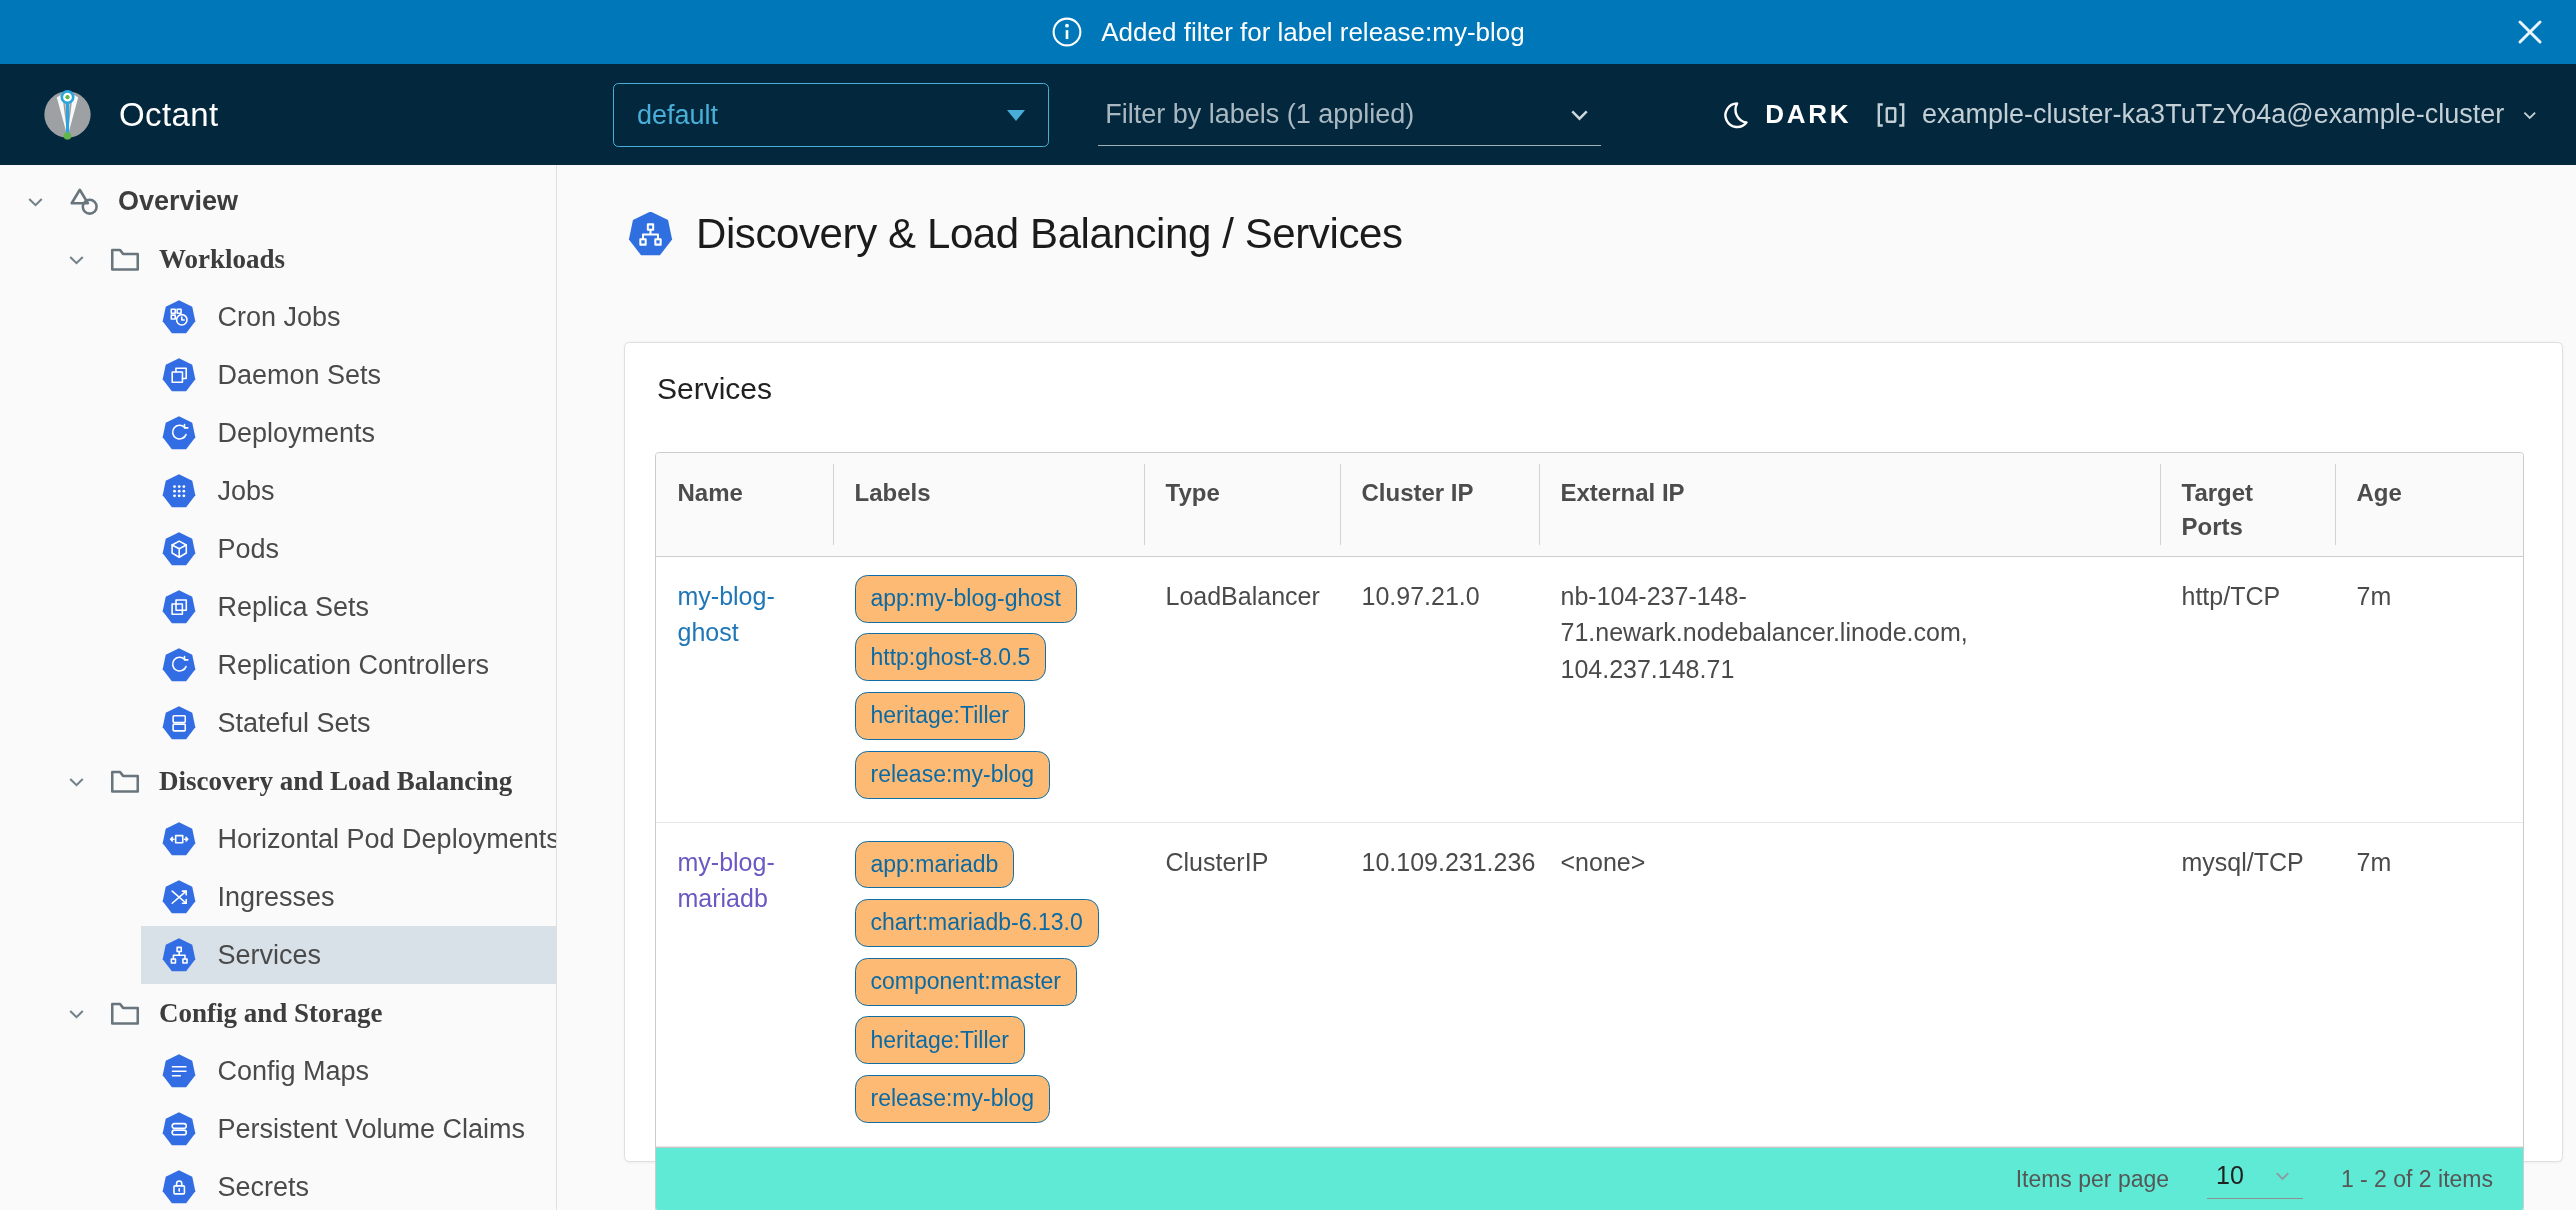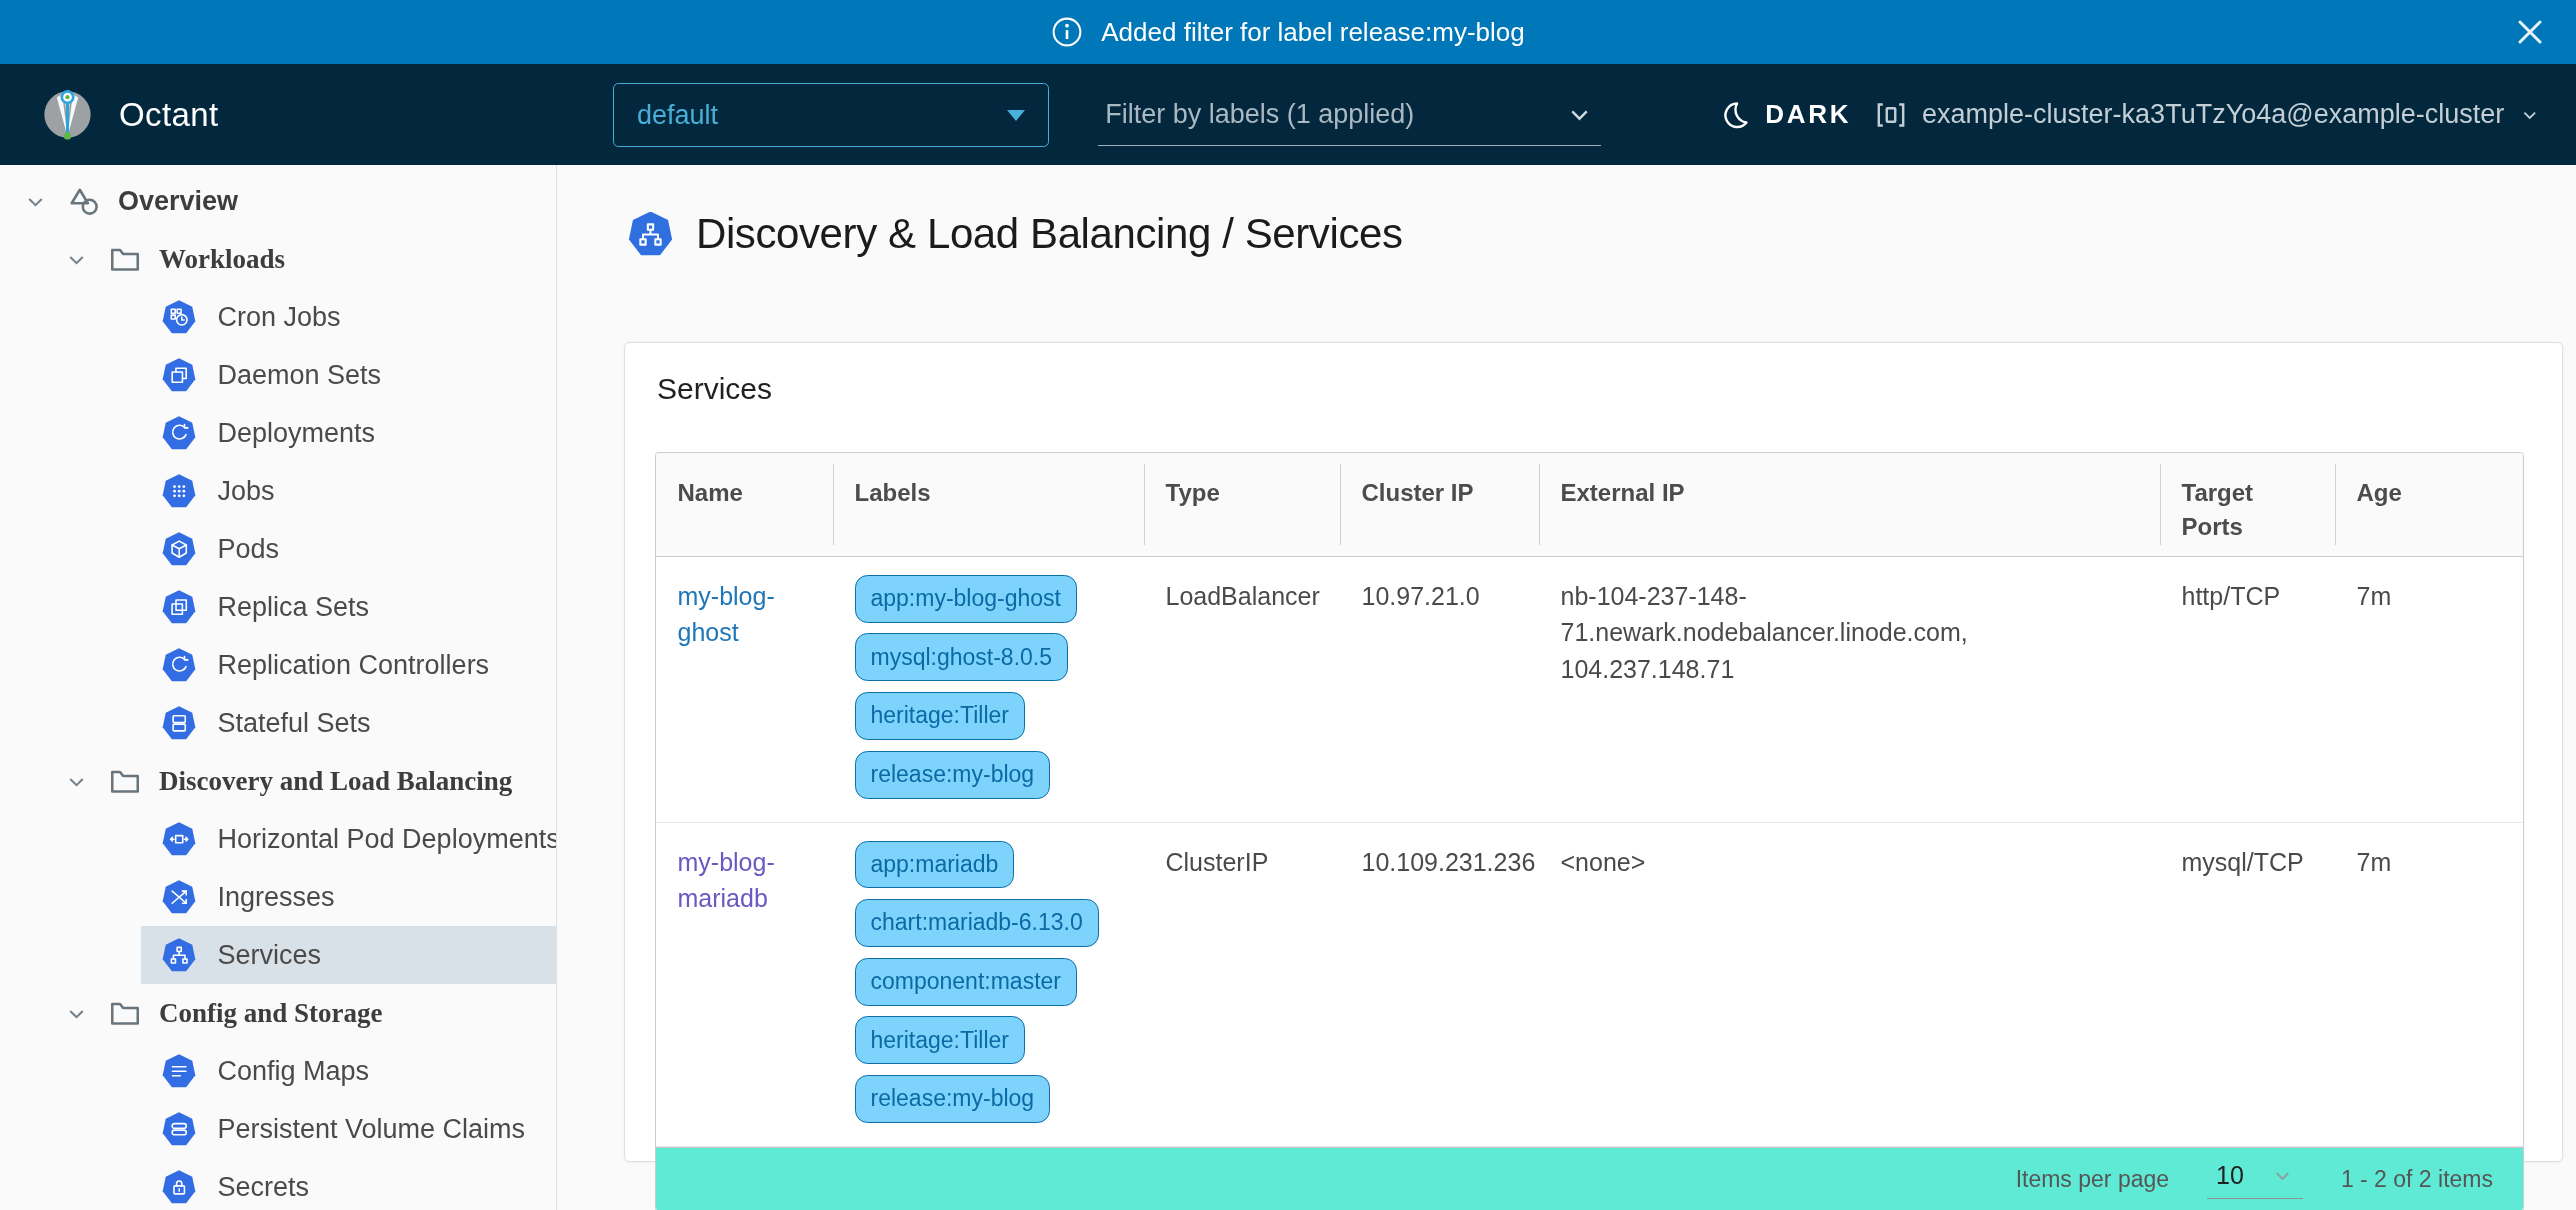--- a/index.html
+++ b/index.html
@@ -52,21 +52,21 @@
   .card-title{margin:29px 0 0 32px;font-size:30px;font-weight:400;color:#212121;}
 
   .datagrid{position:absolute;left:30px;top:109px;width:1869px;border:0.9px solid #ccc;border-radius:3.6px;background:#fff;}
   .grid-cols{display:grid;grid-template-columns:177px 311px 196px 199px 621px 175px 190px;}
   .dg-head{background:#fafafa;border-bottom:0.9px solid #ccc;border-radius:3.6px 3.6px 0 0;min-height:88px;}
   .th{padding:23px 19.7px 12.5px 21.5px;font-size:24px;font-weight:600;color:#4c4c4c;line-height:1.4;position:relative;}
   .th+.th::before{content:'';position:absolute;left:0;top:10.7px;bottom:10.7px;width:0.9px;background:#d2d2d2;}
   .dg-row{border-bottom:0.9px solid #e8e8e8;}
   .td{padding:21.5px;font-size:25px;color:#4a4a4a;line-height:1.45;}
   .labels-cell{display:flex;flex-direction:column;align-items:flex-start;gap:10.7px;padding-top:18px;padding-bottom:23px;}
-  .pill{border:1.8px solid var(--pill);color:#0b6aa3;border-radius:12.5px;padding:6.3px 15px;font-size:23px;white-space:nowrap;cursor:pointer;background:#7dd3fc;}
+  .pill{border:1.8px solid var(--pill);color:#0b6aa3;border-radius:12.5px;padding:6.3px 15px;font-size:23px;white-space:nowrap;cursor:pointer;background:#fdba74;}
   .svc-link{color:var(--link);text-decoration:none;font-size:25px;cursor:pointer;}
   .svc-link.visited{color:var(--visited);}
   .dg-footer{display:flex;align-items:center;justify-content:flex-end;gap:38px;height:64px;background:#5eead4;border-top:0.9px solid #c6c6c6;border-radius:0 0 3.6px 3.6px;padding-right:30px;font-size:23px;color:#565656;}
   .pp-select{display:flex;align-items:center;gap:27px;border-bottom:0.9px solid #8f8f8f;padding:1.8px 9px 8px 9px;color:#212121;font-size:25px;cursor:pointer;}
 </style>
 </head>
 <body>
 
 <div id="app">
 
@@ -344,21 +344,21 @@
               <div class="th">Cluster IP</div>
               <div class="th">External IP</div>
               <div class="th">Target Ports</div>
               <div class="th">Age</div>
             </div>
           <div id="dg-body">
               <div class="dg-row grid-cols">
                 <div class="td"><a class="svc-link">my-blog-ghost</a></div>
                 <div class="td labels-cell">
                   <span class="pill">app:my-blog-ghost</span>
-                  <span class="pill">mysql:ghost-8.0.5</span>
+                  <span class="pill">http:ghost-8.0.5</span>
                   <span class="pill">heritage:Tiller</span>
                   <span class="pill">release:my-blog</span>
                 </div>
                 <div class="td">LoadBalancer</div>
                 <div class="td">10.97.21.0</div>
                 <div class="td">nb-104-237-148-71.newark.nodebalancer.linode.com, 104.237.148.71</div>
                 <div class="td">http/TCP</div>
                 <div class="td">7m</div>
               </div>
               <div class="dg-row grid-cols">

